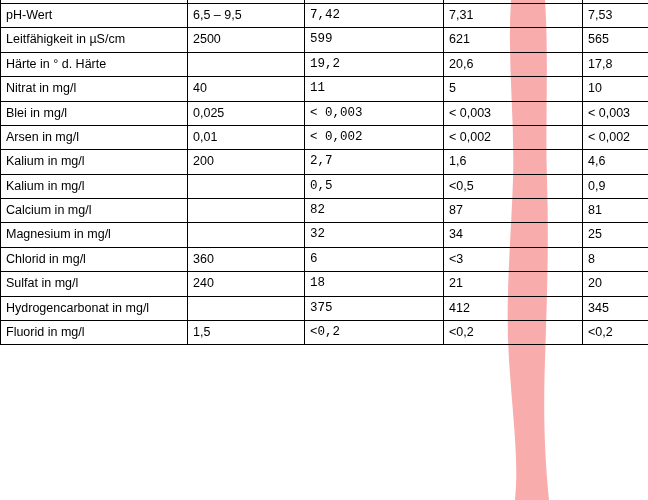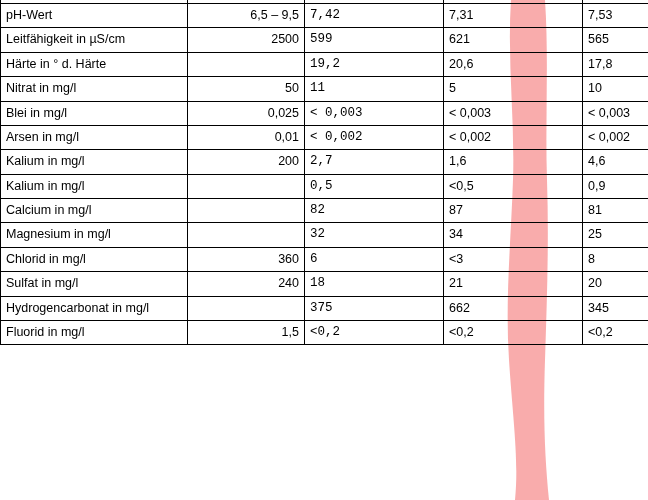--- a/index.html
+++ b/index.html
@@ -29,21 +29,21 @@
     z-index: 2;
   }
   table.wq td {
     border: 1px solid #000000;
     padding: 4px 5px 5px 5px;
     vertical-align: top;
     line-height: 1.15;
     background: transparent;
   }
   table.wq td.c0 { width: 176px; }
-  table.wq td.c1 { width: 106px; text-align: right; }
+  table.wq td.c1 { width: 106px; }
   table.wq td.c2 { width: 128px; font-family: Liberation Mono, monospace; }
   table.wq td.c3 { width: 128px; margin-left: 24px; }
   table.wq td.c4 { width: 108px; }
   
   table.wq tr.first td {
     border-top: none;
     height: 3px;
     padding-top: 0;
     padding-bottom: 0;
   }
@@ -102,21 +102,21 @@
       <tr>
         <td class="c0">Härte in ° d. Härte</td>
         <td class="c1"></td>
         <td class="c2">19,2</td>
         <td class="c3">20,6</td>
         <td class="c4 hl">17,8</td>
       </tr>
 
       <tr>
         <td class="c0">Nitrat in mg/l</td>
-        <td class="c1">50</td>
+        <td class="c1">40</td>
         <td class="c2">11</td>
         <td class="c3">5</td>
         <td class="c4 hl">10</td>
       </tr>
 
       <tr>
         <td class="c0">Blei in mg/l</td>
         <td class="c1">0,025</td>
         <td class="c2">&lt; 0,003</td>
         <td class="c3">&lt; 0,003</td>
@@ -176,21 +176,21 @@
         <td class="c1">240</td>
         <td class="c2">18</td>
         <td class="c3">21</td>
         <td class="c4 hl">20</td>
       </tr>
 
       <tr>
         <td class="c0">Hydrogencarbonat in mg/l</td>
         <td class="c1"></td>
         <td class="c2">375</td>
-        <td class="c3">662</td>
+        <td class="c3">412</td>
         <td class="c4 hl">345</td>
       </tr>
 
       <tr>
         <td class="c0">Fluorid in mg/l</td>
         <td class="c1">1,5</td>
         <td class="c2">&lt;0,2</td>
         <td class="c3">&lt;0,2</td>
         <td class="c4 hl">&lt;0,2</td>
       </tr>

